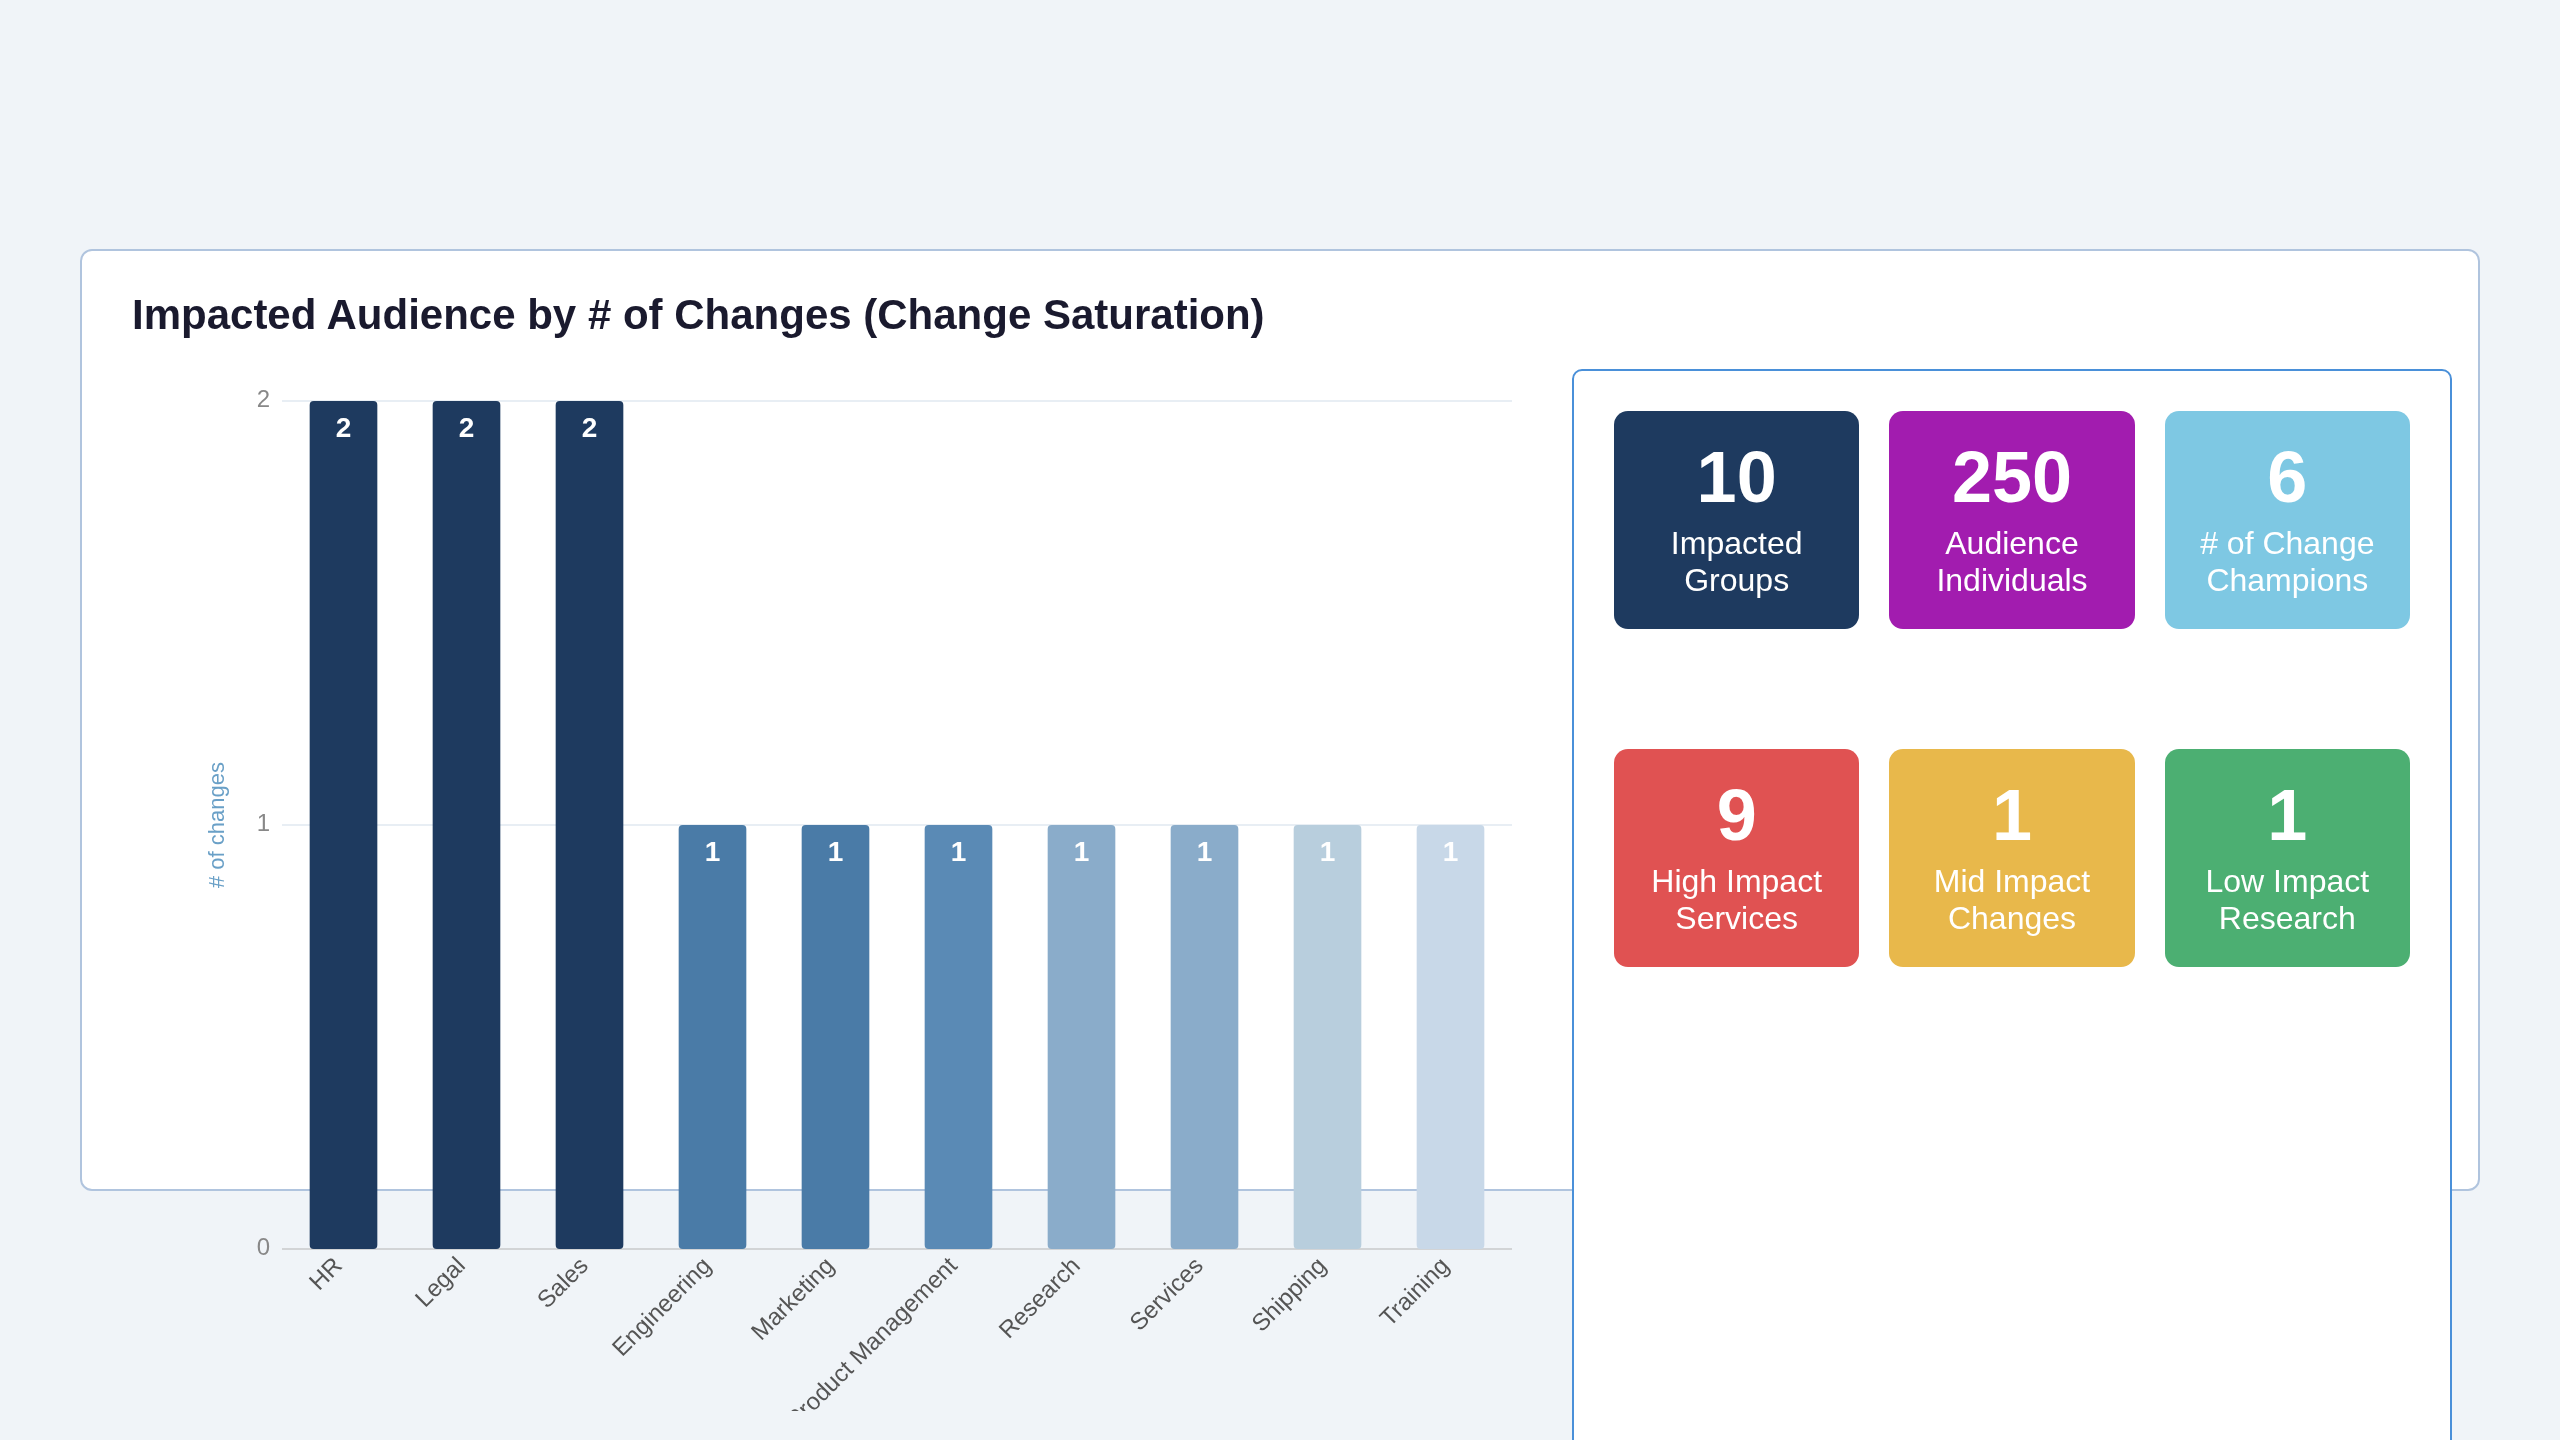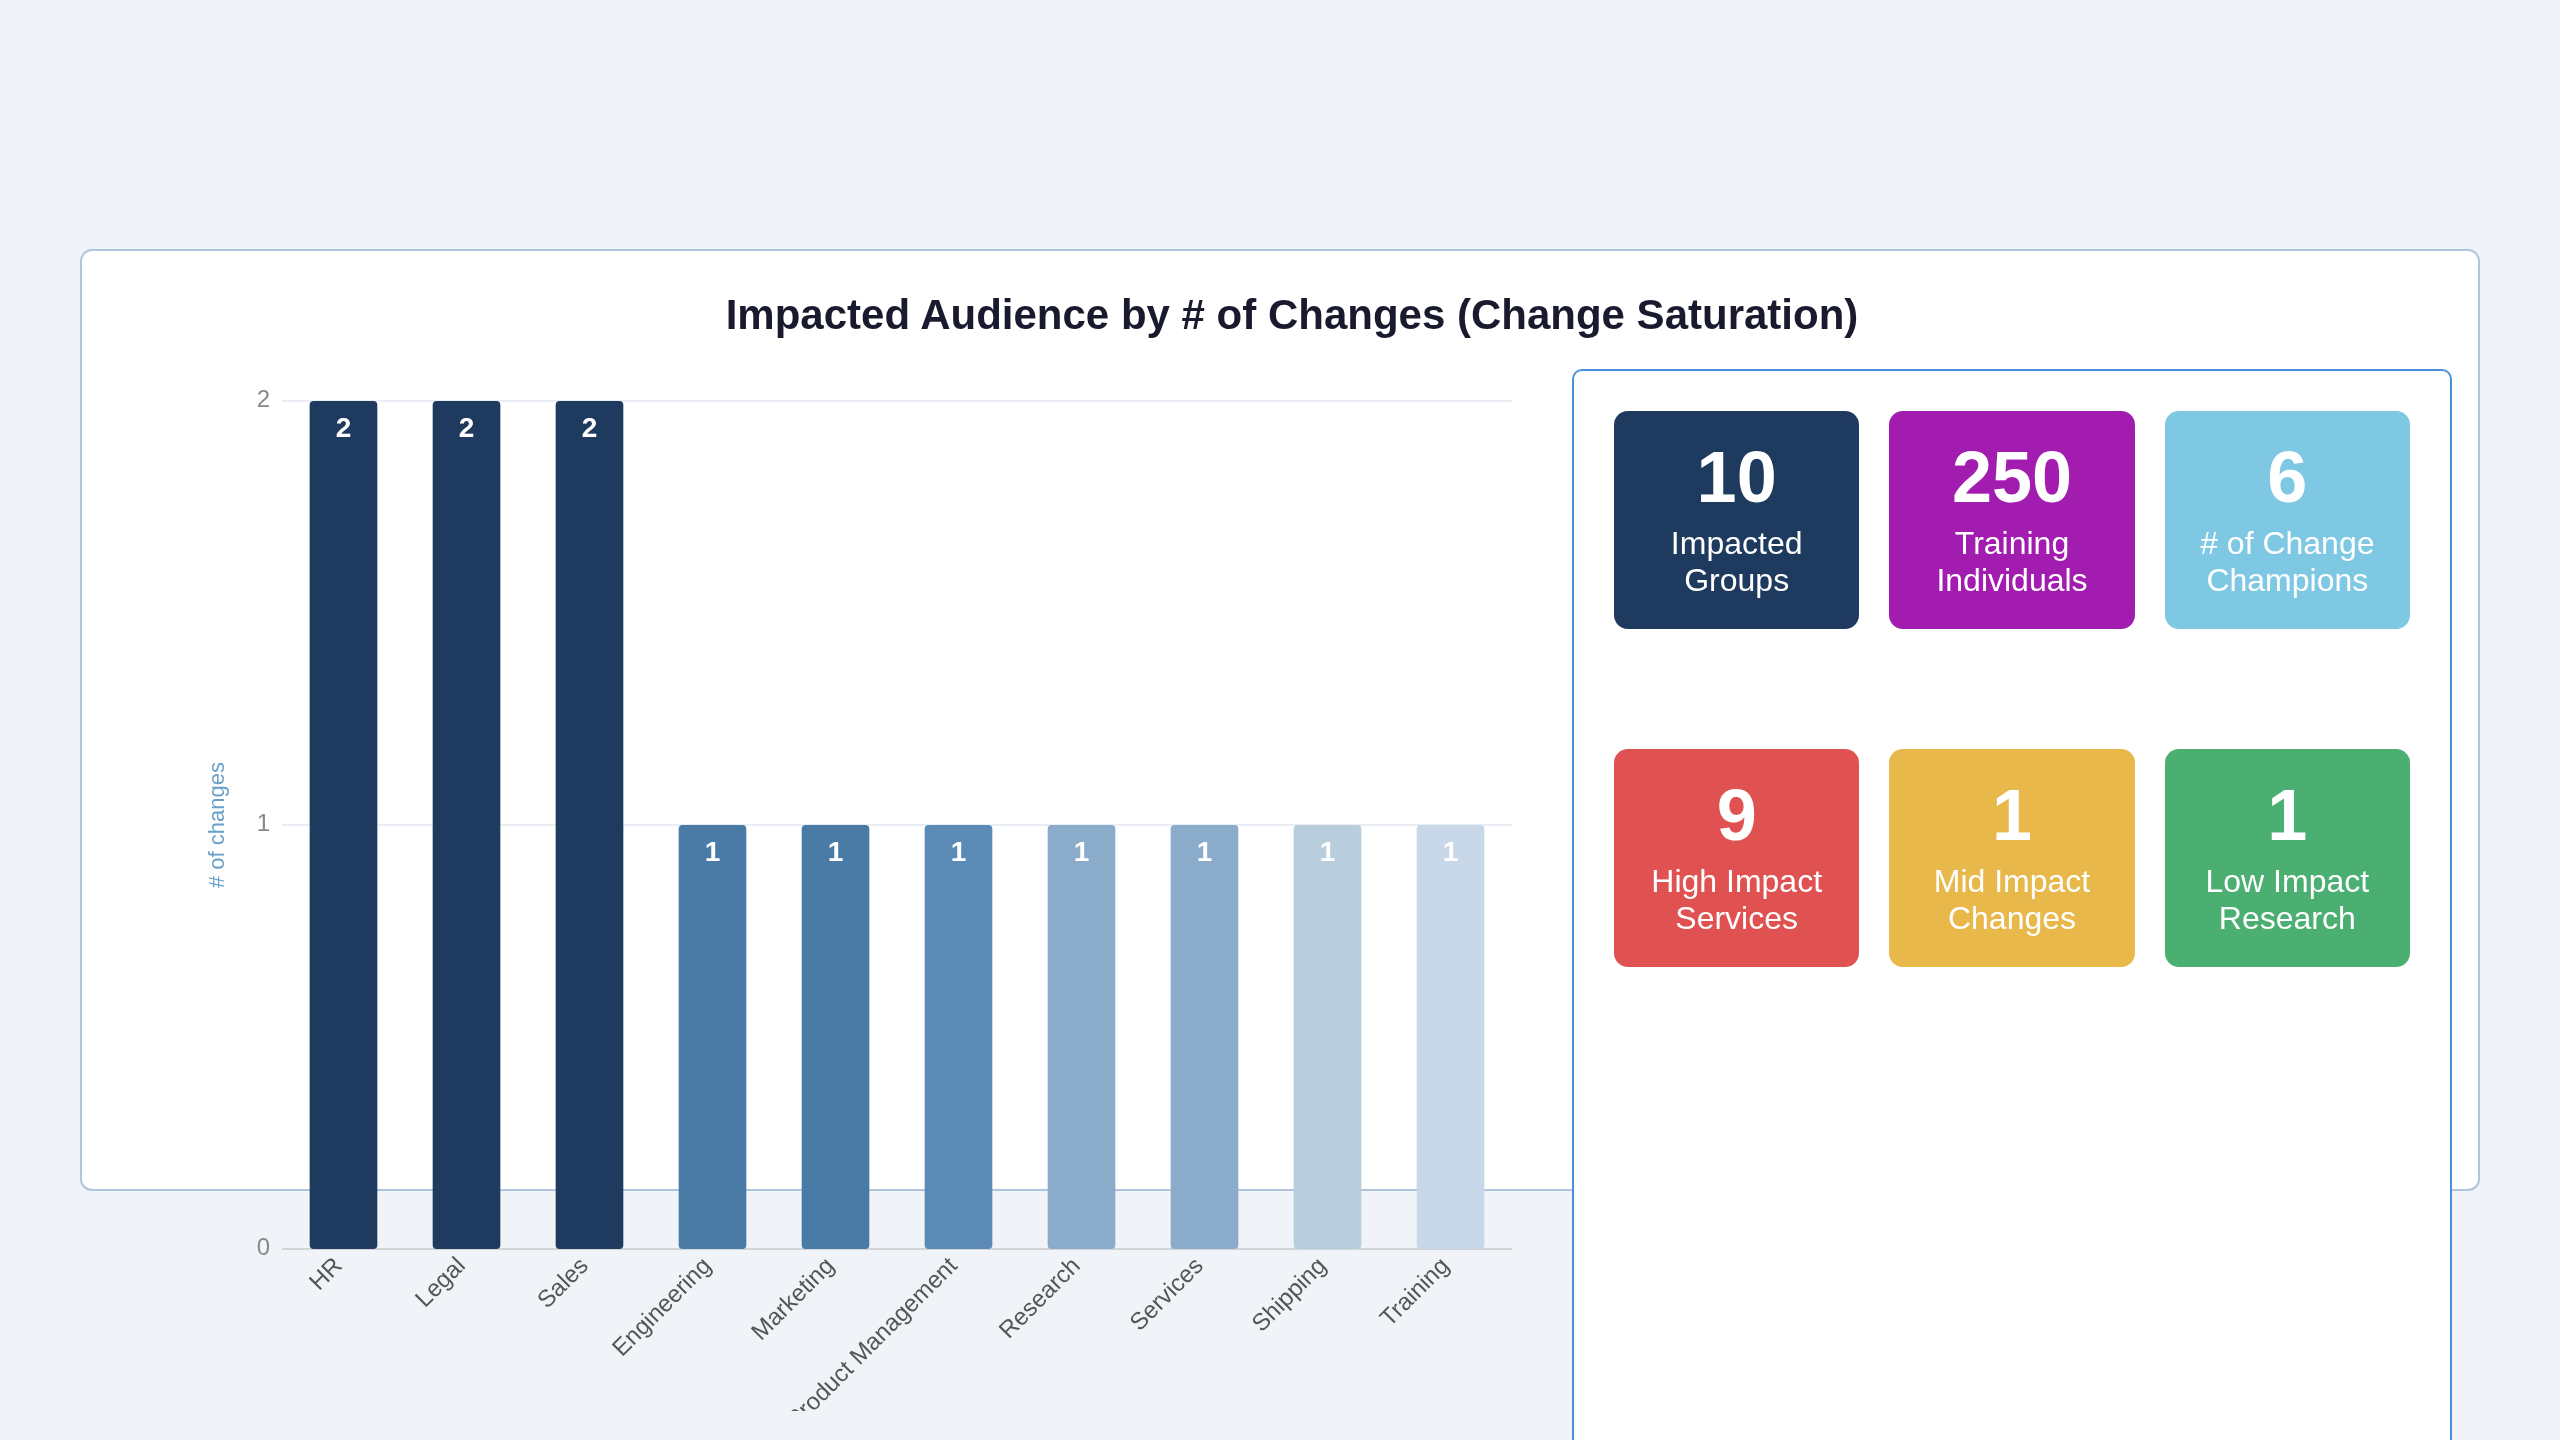--- a/index.html
+++ b/index.html
@@ -15,21 +15,20 @@
     .outer-card {
       background: #fff;
       border: 2px solid #b0c4de;
       border-radius: 12px;
       width: 2400px;
       height: 942px;
       padding: 40px 26px 60px 50px;
       position: relative;
       display: flex;
       flex-direction: column;
-      align-items: center;
     }
     .card-title {
       font-size: 42px;
       font-weight: 600;
       color: #1a1a2e;
       margin-bottom: 30px;
     }
     .main-content {
       display: flex;
       flex: 1;
@@ -157,21 +156,21 @@
     </div>
 
     <div class="stats-panel">
       <div class="stats-row" id="stats-row-1">
           <div class="stat-card stat-dark-blue">
             <div class="stat-number">10</div>
             <div class="stat-label">Impacted Groups</div>
           </div>
           <div class="stat-card stat-medium-blue">
             <div class="stat-number">250</div>
-            <div class="stat-label">Training Individuals</div>
+            <div class="stat-label">Audience Individuals</div>
           </div>
           <div class="stat-card stat-light-blue">
             <div class="stat-number">6</div>
             <div class="stat-label"># of Change Champions</div>
           </div>
         </div>
       <div class="stats-spacer"></div>
       <div class="stats-row" id="stats-row-2">
           <div class="stat-card stat-red">
             <div class="stat-number">9</div>

